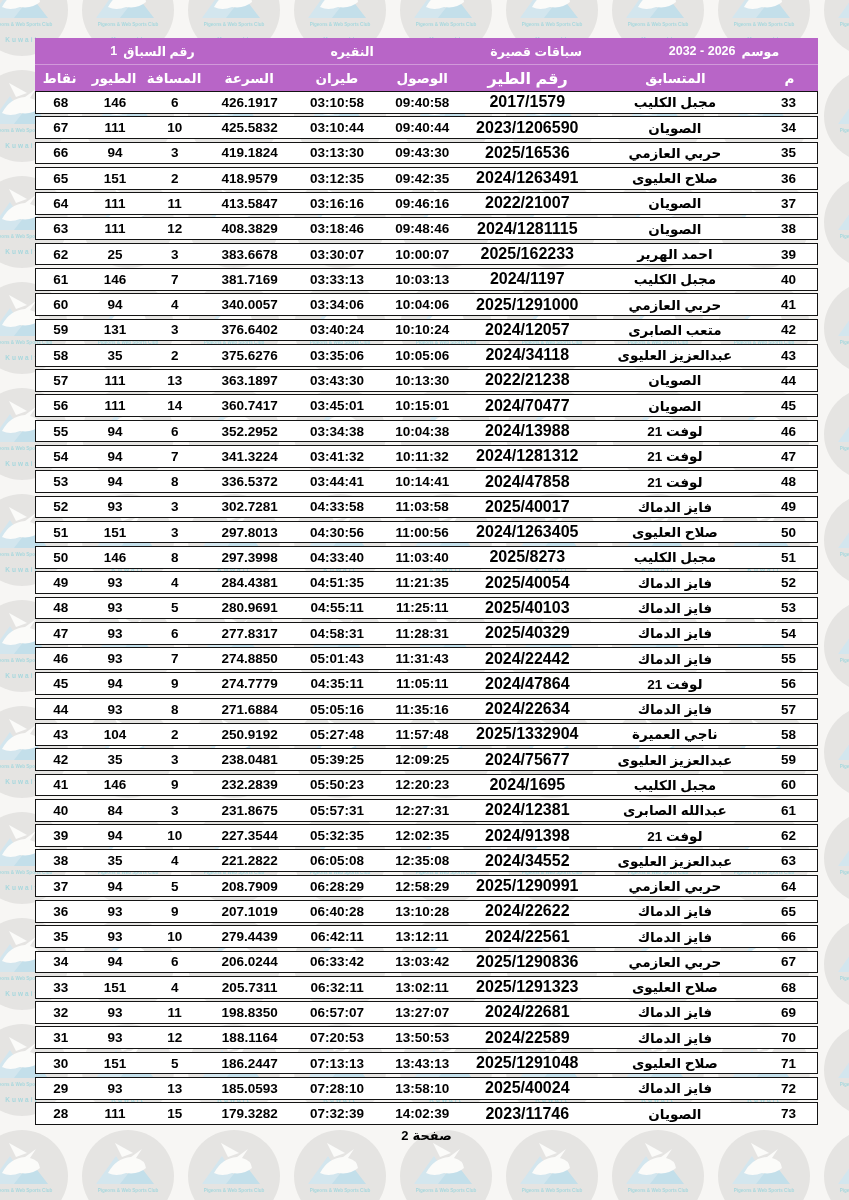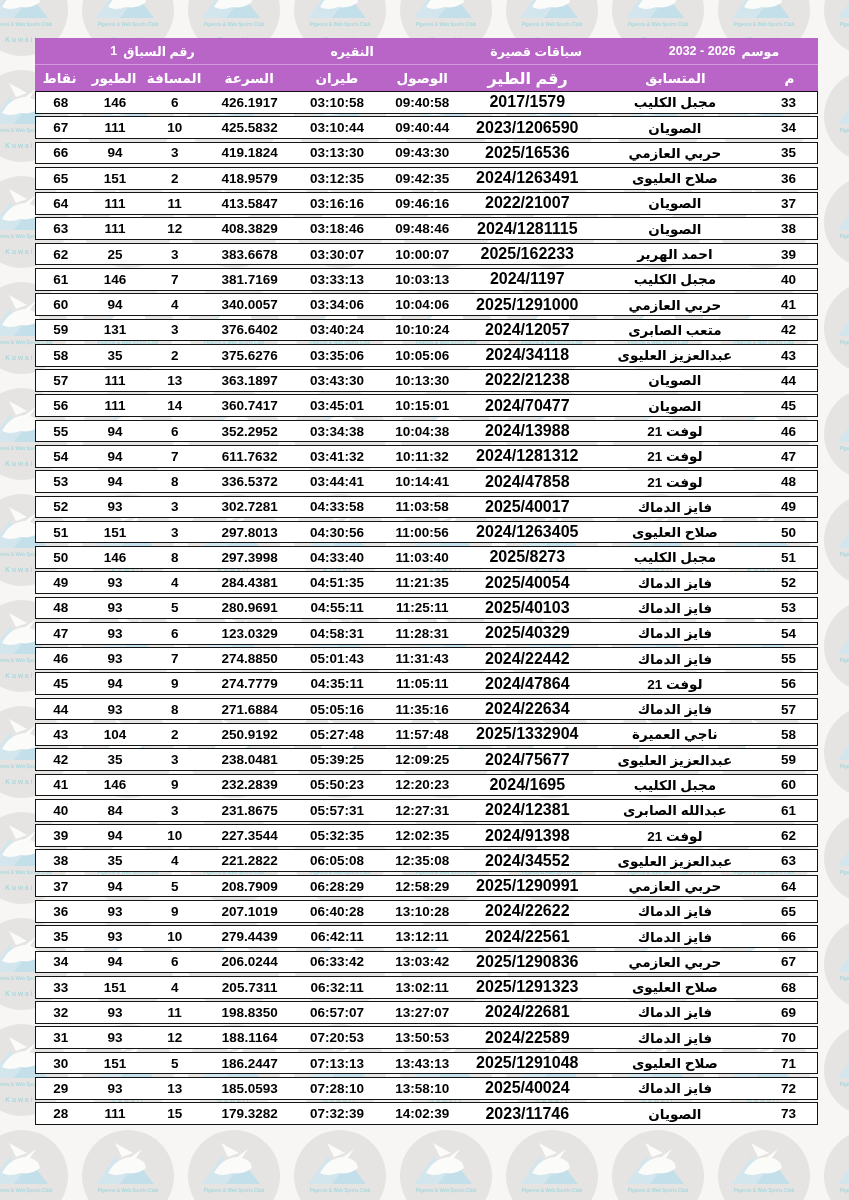--- a/index.html
+++ b/index.html
@@ -1313,21 +1313,21 @@
             <div class="cell c6">6</div>
             <div class="cell c7">94</div>
             <div class="cell c8">55</div>
           </div>
           <div class="row">
             <div class="cell c0">47</div>
             <div class="cell c1">لوفت 21</div>
             <div class="cell c2">2024/1281312</div>
             <div class="cell c3">10:11:32</div>
             <div class="cell c4">03:41:32</div>
-            <div class="cell c5">611.7632</div>
+            <div class="cell c5">341.3224</div>
             <div class="cell c6">7</div>
             <div class="cell c7">94</div>
             <div class="cell c8">54</div>
           </div>
           <div class="row">
             <div class="cell c0">48</div>
             <div class="cell c1">لوفت 21</div>
             <div class="cell c2">2024/47858</div>
             <div class="cell c3">10:14:41</div>
             <div class="cell c4">03:44:41</div>
@@ -1390,21 +1390,21 @@
             <div class="cell c6">5</div>
             <div class="cell c7">93</div>
             <div class="cell c8">48</div>
           </div>
           <div class="row">
             <div class="cell c0">54</div>
             <div class="cell c1">فايز الدماك</div>
             <div class="cell c2">2025/40329</div>
             <div class="cell c3">11:28:31</div>
             <div class="cell c4">04:58:31</div>
-            <div class="cell c5">123.0329</div>
+            <div class="cell c5">277.8317</div>
             <div class="cell c6">6</div>
             <div class="cell c7">93</div>
             <div class="cell c8">47</div>
           </div>
           <div class="row">
             <div class="cell c0">55</div>
             <div class="cell c1">فايز الدماك</div>
             <div class="cell c2">2024/22442</div>
             <div class="cell c3">11:31:43</div>
             <div class="cell c4">05:01:43</div>
@@ -1607,14 +1607,17 @@
             <div class="cell c3">14:02:39</div>
             <div class="cell c4">07:32:39</div>
             <div class="cell c5">179.3282</div>
             <div class="cell c6">15</div>
             <div class="cell c7">111</div>
             <div class="cell c8">28</div>
           </div>
         </div>
     </div>
 
+    <div class="footer">
+      <span>صفحة</span><span dir="ltr">2</span>
+    </div>
   </div>
 </div>
 
 </body></html>

